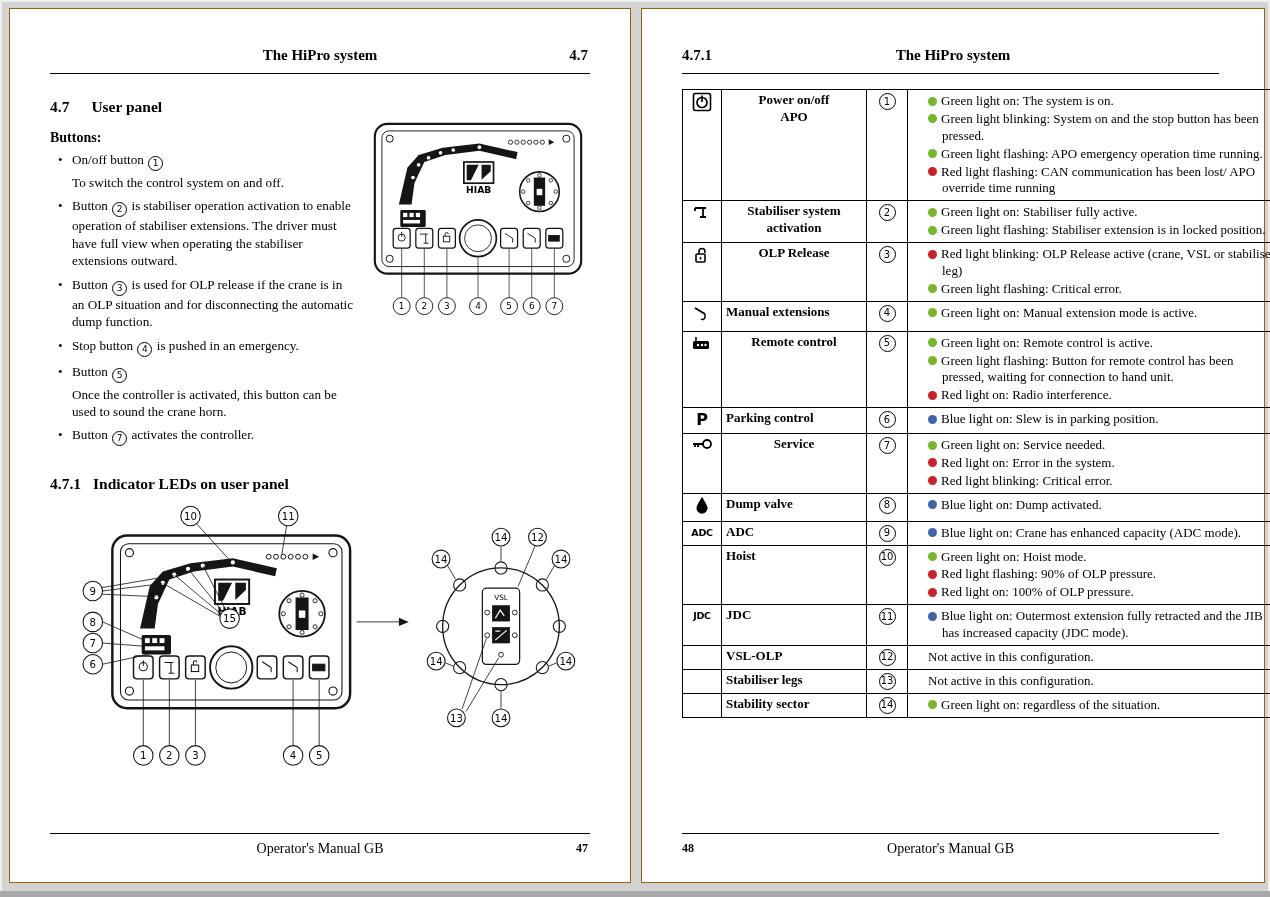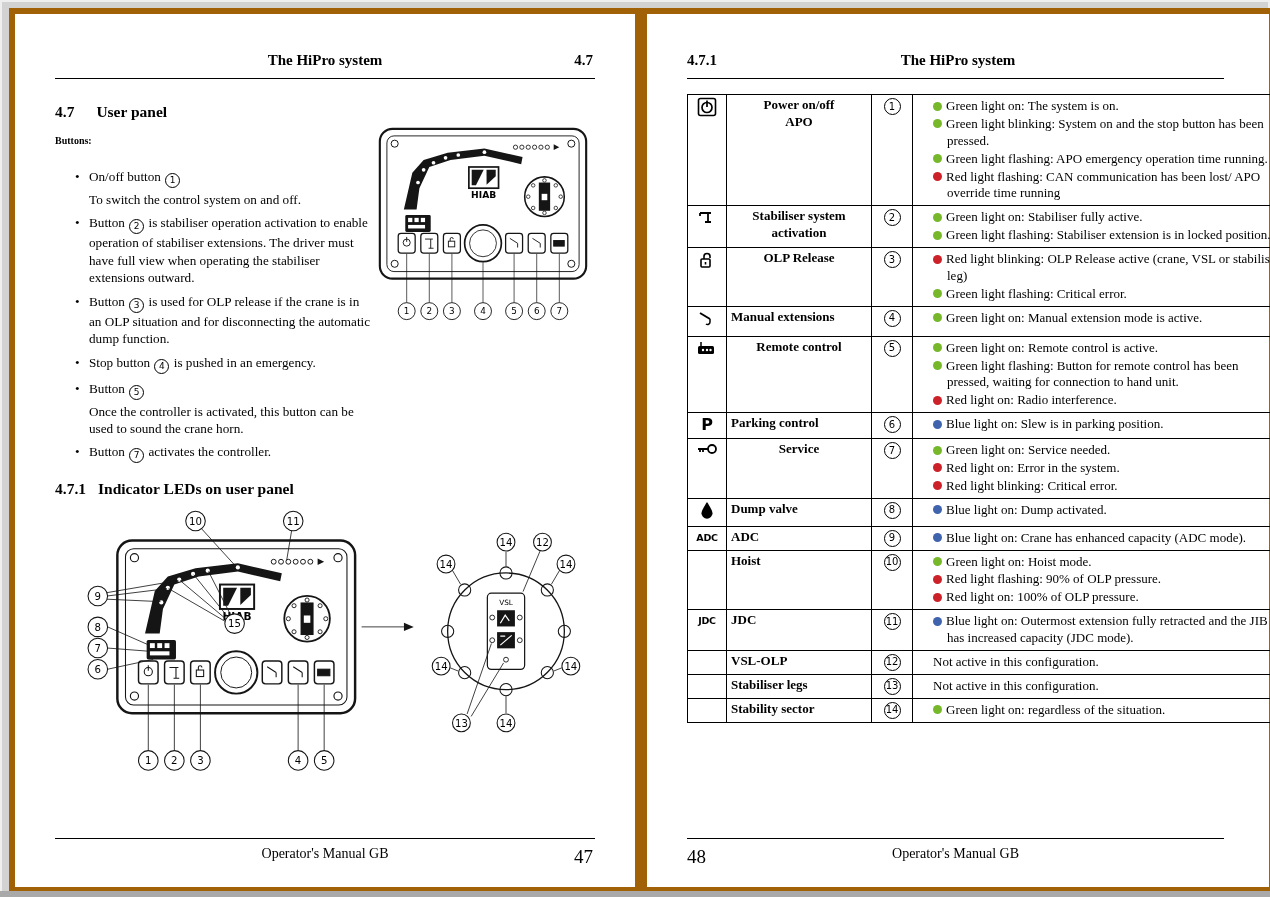--- a/index.html
+++ b/index.html
@@ -3,39 +3,39 @@
 <meta charset="utf-8">
 <style>
   html,body{margin:0;padding:0;}
   body{
     width:1270px;height:897px;position:relative;overflow:hidden;
     background:#d2d2d2;
     font-family:"Liberation Serif","DejaVu Serif",serif;color:#000;
   }
   #frame{position:absolute;inset:0;border:2px solid #efefef;}
   #bottom-bar{position:absolute;left:0;bottom:0;width:100%;height:6px;background:#a9a9a9;}
-  .page{position:absolute;top:8px;height:873px;background:#fff;border:6px solid #a16207;}
+  .page{position:absolute;top:8px;height:873px;background:#fff;border:1px solid #a16207;}
   #pageL{left:9px;width:620px;}
   #pageR{left:641px;width:622px;}
 
   .hdr-title{position:absolute;top:38px;font-weight:bold;font-size:15px;}
   .hdr-sec{position:absolute;top:38px;font-weight:bold;font-size:15px;}
   .rule{position:absolute;height:0;border-top:1.7px solid #000;}
 
   
   #pageL .hdr-title{left:40px;width:540px;text-align:center;}
   #pageL .hdr-sec{right:42px;}
   #pageL .rule-top{top:64px;left:40px;width:540px;}
   .h1{position:absolute;left:40px;font-weight:bold;font-size:15.5px;text-align:center;}
   .h1 .hnum{margin-right:22px;}
   #h47{top:89px;}
   #h471{top:466px;}
   #h471 .hnum{margin-right:12px;}
-  .blabel{position:absolute;top:121px;left:40px;font-weight:bold;font-size:10px;}
-  ul.bullets{position:absolute;top:142px;left:46px;width:302px;margin:12px;padding:0;list-style:none;font-size:13.2px;line-height:1.32;}
+  .blabel{position:absolute;top:121px;left:40px;font-weight:bold;font-size:14px;}
+  ul.bullets{position:absolute;top:142px;left:46px;width:302px;margin:0;padding:0;list-style:none;font-size:13.2px;line-height:1.32;}
   ul.bullets li{position:relative;padding-left:16px;margin-bottom:6px;}
   ul.bullets li::before{content:"\2022";position:absolute;left:2px;}
   ul.bullets .sub{margin-top:3px;}
   .inum{display:inline-flex;width:13px;height:13px;border:1px solid #000;border-radius:50%;
         align-items:center;justify-content:center;font-size:9px;line-height:1;
         font-family:"DejaVu Sans",sans-serif;vertical-align:-2px;margin:0 1px;}
   .diagram{position:absolute;}
   #dia1{top:112px;left:362px;}
   #dia2{top:494px;left:60px;}
   #dia3{top:516px;left:414px;}
@@ -43,21 +43,21 @@
   .co circle{fill:#fff;stroke:#151515;stroke-width:1.3;}
   .co text{text-anchor:middle;font-size:12.5px;fill:#000;}
   .lead{stroke:#151515;stroke-width:1;fill:none;}
 
   .ftr-rule{top:824px;}
   #pageL .ftr-rule{left:40px;width:540px;}
   #pageR .ftr-rule{left:40px;width:537px;}
   .ftr-center{position:absolute;top:832px;font-size:14px;}
   #pageL .ftr-center{left:40px;width:540px;text-align:center;}
   #pageR .ftr-center{left:40px;width:537px;text-align:center;}
-  .ftr-page{position:absolute;top:832px;font-weight:normal;font-size:19px;}
+  .ftr-page{position:absolute;top:832px;font-weight:bold;font-size:12px;}
   #pageL .ftr-page{right:42px;}
   #pageR .ftr-page{left:40px;}
 
   
   #pageR .hdr-sec{left:40px;}
   #pageR .hdr-title{left:40px;width:542px;text-align:center;}
   #pageR .rule-top{top:64px;left:40px;width:537px;}
   #led-table-wrap{position:absolute;top:80px;left:40px;width:616px;}
   table.led{border-collapse:collapse;width:100%;}
   table.led td{border:1.3px solid #000;vertical-align:top;padding:2px 4px;font-size:13px;line-height:1.3;}

